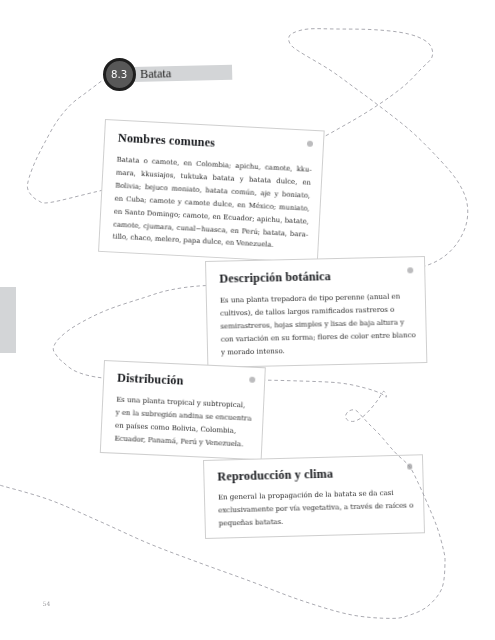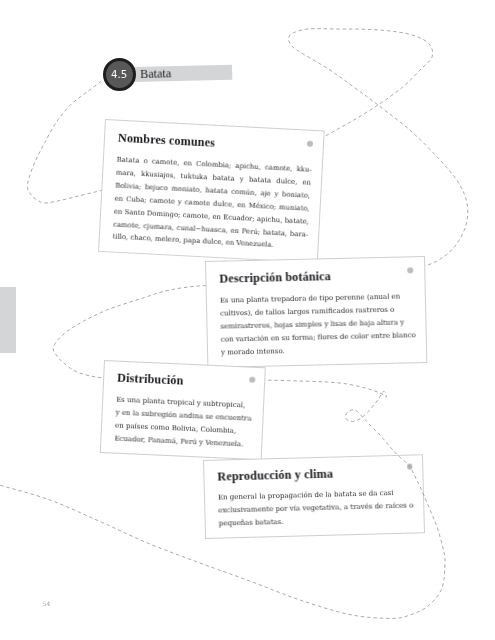--- a/index.html
+++ b/index.html
@@ -55,21 +55,21 @@
 
 <div id="page">
   <div class="sidetab"></div>
   <div class="pagenum">54</div>
   <svg class="squiggle" viewBox="0 0 495 640">
     <path id="dashpath" d="M 101.3,81.2 C 98.9,83.0 92.1,88.1 87.0,92.0 C 81.9,95.9 75.9,99.6 70.8,104.6 C 65.7,109.6 61.0,115.4 56.6,121.8 C 52.2,128.2 48.0,136.6 44.4,143.2 C 40.8,149.8 37.8,155.8 35.2,161.5 C 32.7,167.2 30.4,173.3 29.1,177.7 C 27.8,182.1 27.1,185.0 27.5,187.9 C 27.9,190.8 29.4,192.9 31.2,195.0 C 33.0,197.1 34.9,199.2 38.0,200.5 C 41.1,201.8 40.5,203.9 50.0,202.5 C 59.5,201.1 78.3,195.9 95.0,192.0 C 111.7,188.1 130.0,183.2 150.0,179.0 C 170.0,174.8 195.8,170.8 215.0,167.0 C 234.2,163.2 249.2,160.0 265.0,156.0 C 280.8,152.0 296.7,148.2 310.0,143.0 C 323.3,137.8 333.7,131.3 345.0,125.0 C 356.3,118.7 368.2,111.5 378.0,105.0 C 387.8,98.5 396.8,92.0 404.0,86.0 C 411.2,80.0 416.3,73.8 421.0,69.0 C 425.7,64.2 430.5,61.0 432.0,57.0 C 433.5,53.0 432.3,48.3 430.0,45.0 C 427.7,41.7 423.3,39.2 418.0,37.0 C 412.7,34.8 406.0,33.2 398.0,32.0 C 390.0,30.8 380.3,30.0 370.0,29.5 C 359.7,29.0 346.3,29.1 336.0,29.0 C 325.7,28.9 315.2,28.3 308.0,29.0 C 300.8,29.7 296.2,31.5 293.0,33.0 C 289.8,34.5 289.0,36.1 288.7,38.1 C 288.4,40.1 289.1,42.7 291.0,45.0 C 292.9,47.3 293.5,47.8 300.0,52.0 C 306.5,56.2 320.8,64.0 330.0,70.0 C 339.2,76.0 347.0,82.2 355.0,88.0 C 363.0,93.8 368.5,97.7 378.0,105.0 C 387.5,112.3 401.7,122.8 412.0,132.0 C 422.3,141.2 432.3,151.7 440.0,160.0 C 447.7,168.3 453.5,174.8 458.0,182.0 C 462.5,189.2 465.7,195.8 467.0,203.0 C 468.3,210.2 468.0,217.8 466.0,225.0 C 464.0,232.2 459.8,240.0 455.0,246.0 C 450.2,252.0 444.4,257.0 437.0,261.0 C 429.6,265.0 421.7,267.3 410.5,270.0 C 399.3,272.7 385.1,275.0 370.0,277.0 C 354.9,279.0 338.0,280.7 320.0,282.0 C 302.0,283.3 281.2,284.4 262.0,285.0 C 242.8,285.6 220.3,284.8 205.0,285.6 C 189.7,286.4 180.1,288.0 170.0,290.0 C 159.9,292.0 155.0,294.1 144.4,297.5 C 133.8,300.9 117.6,305.7 106.3,310.3 C 95.0,314.9 84.4,320.5 76.6,325.1 C 68.8,329.7 63.6,333.9 59.7,337.8 C 55.8,341.7 53.8,345.4 53.3,348.4 C 52.8,351.4 55.6,353.9 57.0,356.0 C 58.4,358.1 58.5,358.5 61.8,361.1 C 65.1,363.7 69.5,368.9 76.6,371.7 C 83.6,374.5 90.2,376.6 104.1,378.1 C 118.0,379.7 142.3,380.6 160.0,381.0 C 177.7,381.4 194.7,380.7 210.0,380.5 C 225.3,380.3 237.0,379.9 252.0,380.0 C 267.0,380.1 285.3,380.5 300.0,381.0 C 314.7,381.5 329.2,381.8 340.0,383.0 C 350.8,384.2 358.3,386.3 365.0,388.0 C 371.7,389.7 376.4,391.5 380.0,393.0 C 383.6,394.5 385.8,397.4 386.4,397.1 C 387.0,396.8 385.0,391.0 383.7,391.3 C 382.4,391.6 380.6,396.1 378.5,399.0 C 376.4,401.9 373.7,405.5 371.0,408.5 C 368.3,411.5 365.3,414.9 362.5,417.0 C 359.7,419.1 356.5,420.8 354.0,421.3 C 351.5,421.8 348.9,420.9 347.5,420.0 C 346.1,419.1 345.4,417.1 345.6,415.6 C 345.9,414.1 347.4,411.9 349.0,411.0 C 350.6,410.1 353.2,409.2 355.5,410.2 C 357.8,411.2 360.2,414.7 362.5,417.0 C 364.8,419.3 366.1,421.0 369.0,424.0 C 371.9,427.0 376.8,431.5 380.0,435.0 C 383.2,438.5 385.7,441.8 388.5,445.0 C 391.3,448.2 393.3,450.6 396.8,454.2 C 400.3,457.8 405.8,461.6 409.4,466.4 C 413.0,471.2 415.2,476.8 418.3,483.2 C 421.4,489.6 424.9,497.7 428.0,505.0 C 431.1,512.3 434.5,519.8 437.0,527.0 C 439.5,534.2 441.7,542.2 443.0,548.0 C 444.3,553.8 445.2,555.3 445.0,562.0 C 444.8,568.7 444.8,580.7 442.0,588.0 C 439.2,595.3 433.3,601.5 428.0,606.0 C 422.7,610.5 416.2,612.9 410.0,615.0 C 403.8,617.1 401.0,618.5 391.0,618.4 C 381.0,618.3 365.2,617.7 350.0,614.6 C 334.8,611.5 316.7,605.6 300.0,600.0 C 283.3,594.4 266.7,587.3 250.0,581.1 C 233.3,574.9 216.7,569.2 200.0,563.0 C 183.3,556.8 166.7,550.9 150.0,544.0 C 133.3,537.1 116.7,528.8 100.0,521.5 C 83.3,514.2 66.7,506.1 50.0,500.0 C 33.3,493.9 8.3,487.7 0.0,485.2" fill="none" stroke="#9b9ba3" stroke-width="0.85" stroke-dasharray="3.5 2.8" stroke-linecap="butt"></path>
   </svg>
   <div class="sechead">
     <div class="sec-band"></div>
     <div class="sec-circle"></div>
-    <div class="sec-num">4.5</div>
+    <div class="sec-num">8.3</div>
     <div class="sec-title">Batata</div>
   </div>
 
   <div class="card c1">
     <h2>Nombres comunes</h2>
     <div class="body">
         <div class="ln">Batata o camote, en Colombia; apichu, camote, kku-</div>
         <div class="ln">mara, kkusiajos, tuktuka batata y batata dulce, en</div>
         <div class="ln">Bolivia; bejuco moniato, batata común, aje y boniato,</div>
         <div class="ln">en Cuba; camote y camote dulce, en México; muniato,</div>

